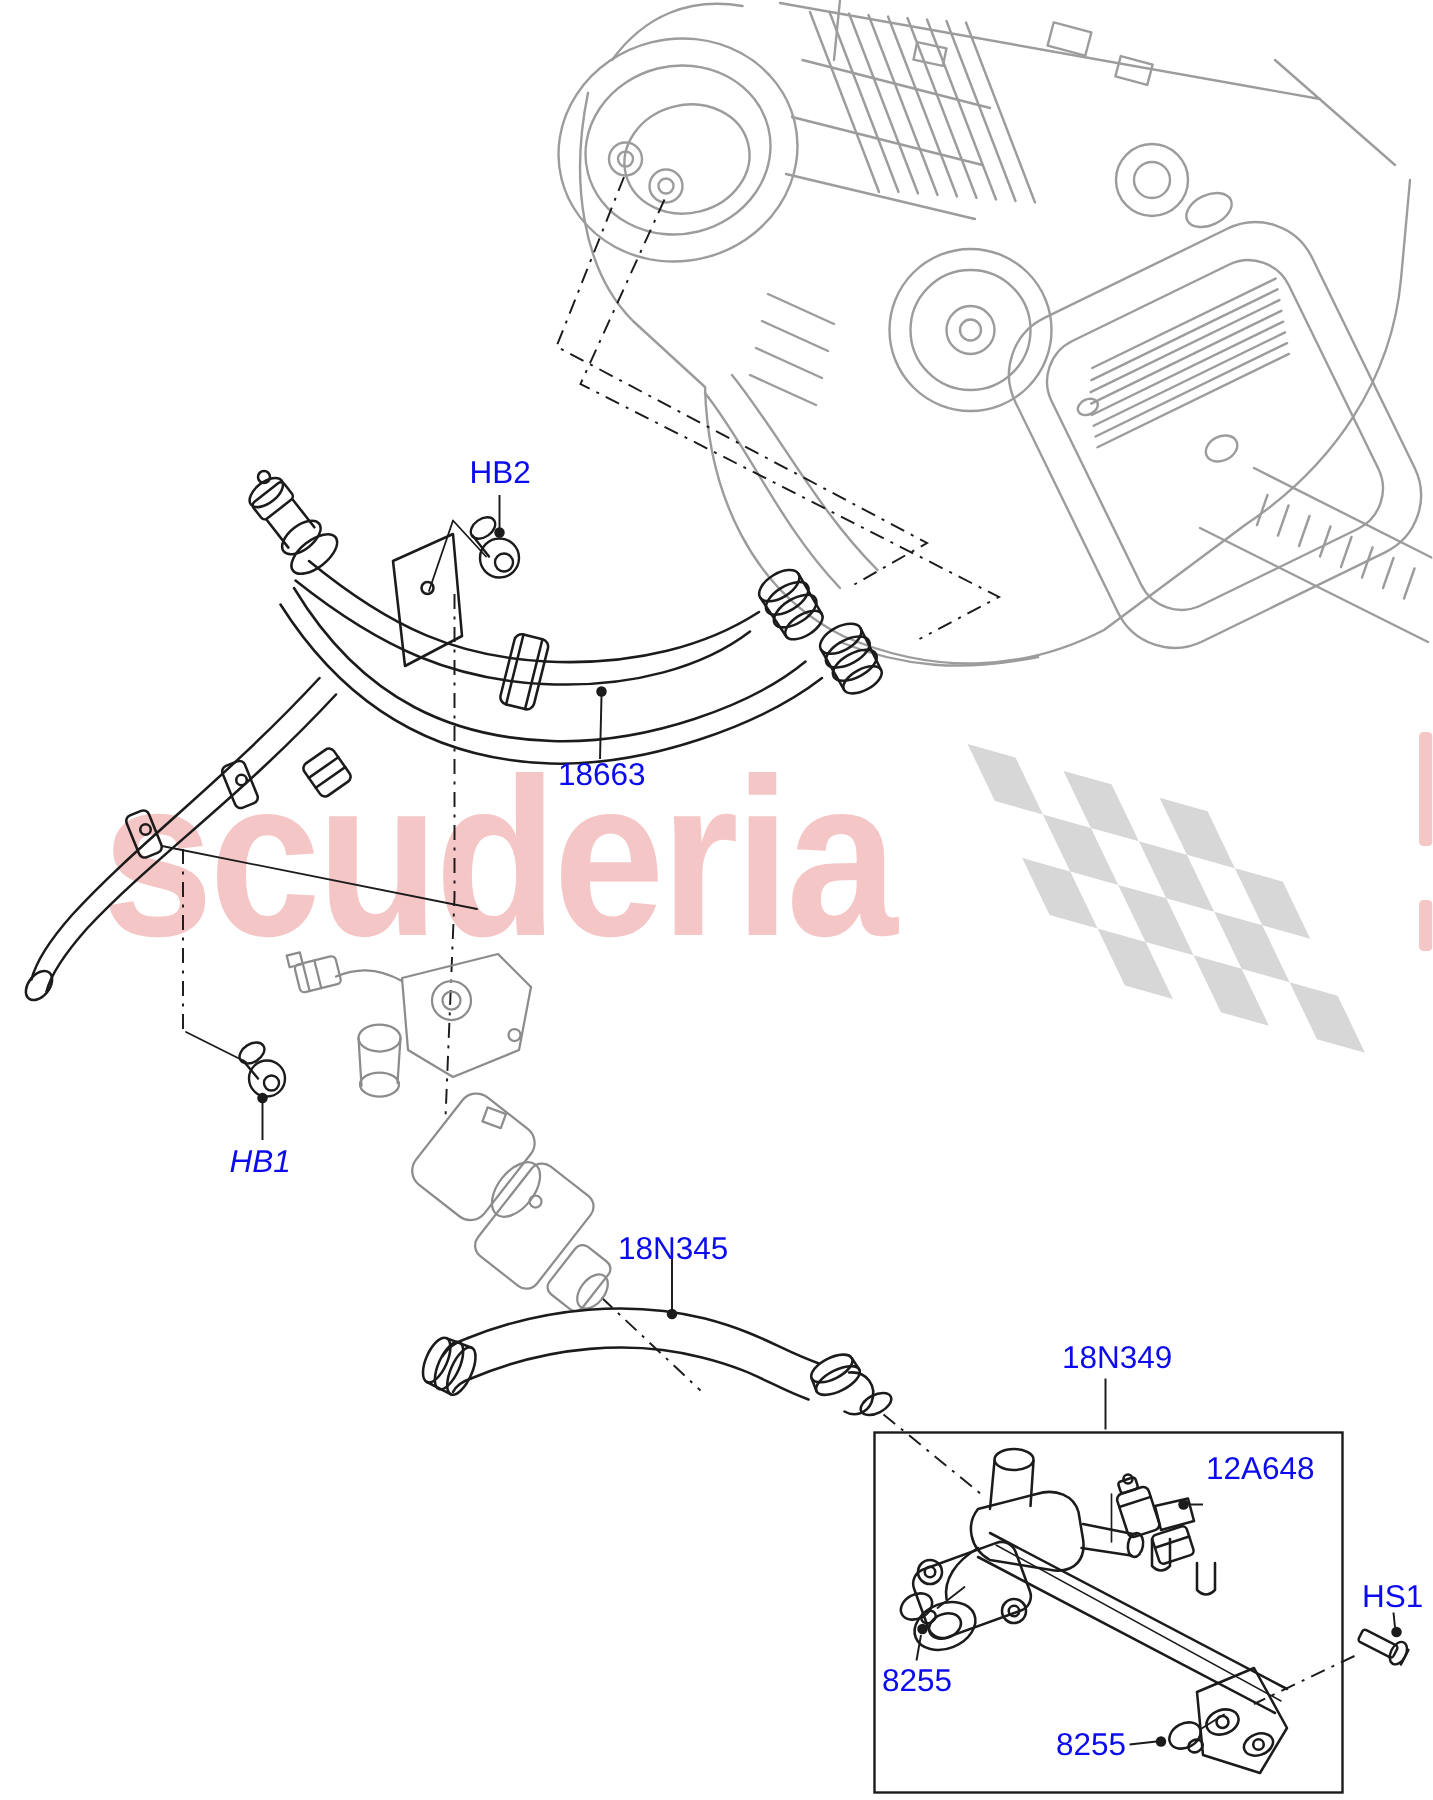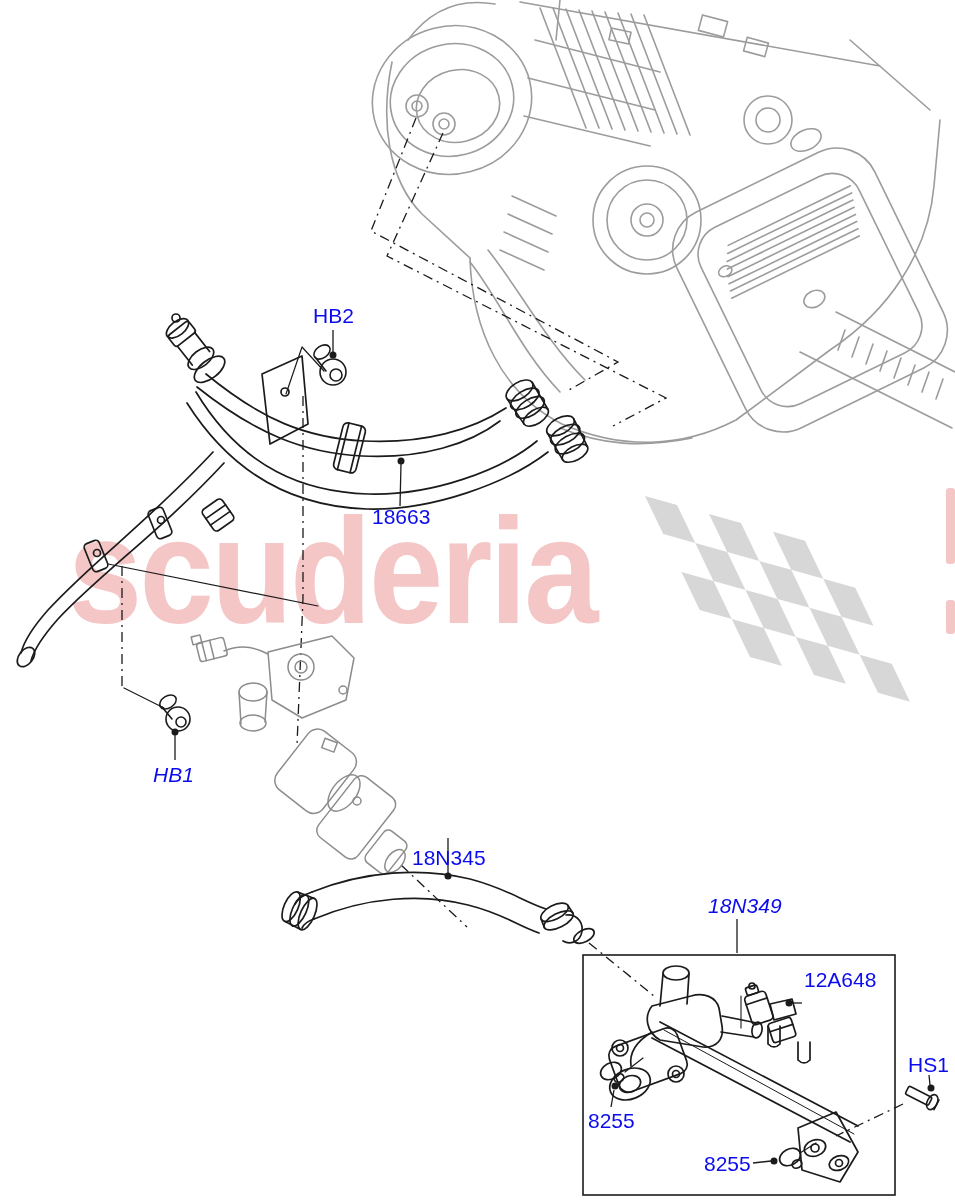--- a/index.html
+++ b/index.html
@@ -30,22 +30,22 @@
   .diagram-svg{position:absolute;left:0;top:0;z-index:2;}
   
   .callout{
     position:absolute;z-index:3;
     font-size:21px;line-height:1;color:var(--label-color,#0b0bee);
     white-space:nowrap;cursor:pointer;
   }
   .co-hb2{left:313px;top:305px;}
   .co-18663{left:372px;top:506px;}
   .co-hb1{left:153px;top:764px;font-style:italic;}
-  .co-18n345{left:412px;top:847px;}
-  .co-18n349{left:708px;top:895px;font-style:italic;}
+  .co-18n345{left:412px;top:822px;}
+  .co-18n349{left:708px;top:895px;}
   .co-12a648{left:804px;top:969px;}
   .co-hs1{left:908px;top:1054px;}
   .co-8255a{left:588px;top:1110px;}
   .co-8255b{left:704px;top:1153px;}
 </style>
 </head>
 <body>
 
 <div class="wm-layer">
   <div class="wm-brand">scuderia</div>

